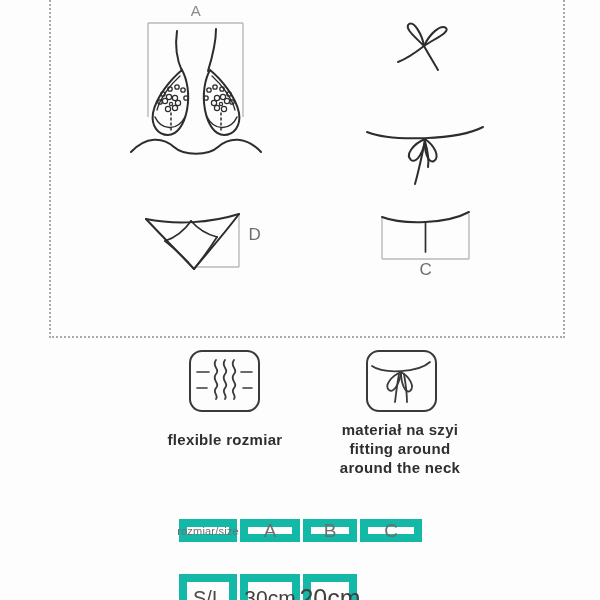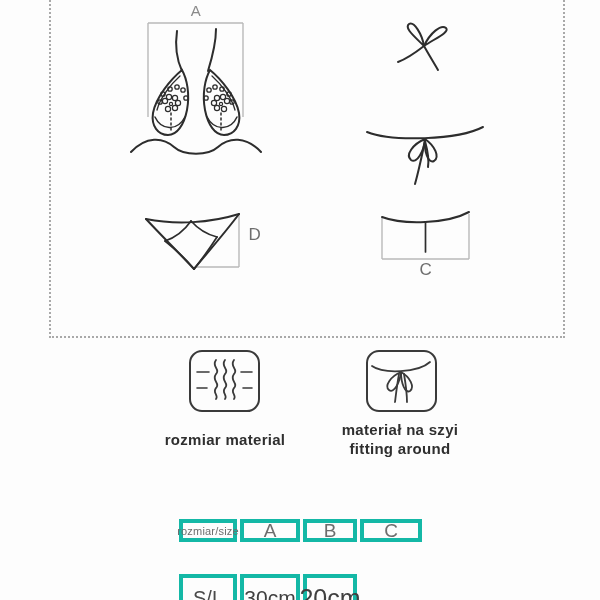--- a/index.html
+++ b/index.html
@@ -32,21 +32,21 @@
     position:absolute;text-align:center;color:#2f2f2f;
     font-size:15px;line-height:19px;font-weight:600;letter-spacing:.3px;
   }
   .label-elastic{left:125px;top:430px;width:200px;}
   .label-lacing{left:300px;top:420px;width:200px;}
   
   .size-table{position:absolute;left:179px;top:519px;}
   .trow{display:flex;gap:3px;}
   .trow-data{margin-top:4px;}
   .tcell{
-    box-sizing:border-box;border:4px solid #14b8a6;
+    box-sizing:border-box;border:8px solid #14b8a6;
     display:flex;align-items:center;justify-content:center;
     background:transparent;
   }
   .th{height:23px;color:#6d6d6d;}
   .td{height:48px;margin-top:28px;}
   .c0{width:58px;} .c1{width:60px;} .c2{width:54px;} .c3{width:62px;}
   .th-size{font-size:11px;letter-spacing:.2px;}
   .th-letter{font-size:19px;}
   .td-size{font-size:20px;color:#4a4a4a;}
   .td-val{color:#404040;}
@@ -160,37 +160,38 @@
     <svg width="66" height="57" viewBox="0 0 66 57">
       <g stroke="#3a3a3a" stroke-width="1.8" fill="none" stroke-linecap="round">
         <path d="M25 8 c-5 7 5 9 0 14 c-5 7 5 9 0 14 c-4 5 3 7 0 11"></path>
         <path d="M34 8 c-5 7 5 9 0 14 c-5 7 5 9 0 14 c-4 5 3 7 0 11"></path>
         <path d="M43 8 c-5 7 5 9 0 14 c-5 7 5 9 0 14 c-4 5 3 7 0 11"></path>
         <path d="M6 20 H18 M6 36 H16 M50 20 H61 M52 36 H61" stroke-width="1.6"></path>
       </g>
     </svg>
   </div>
   <div class="feature-label label-elastic">
-    <div>rozmiar material</div>
+    <div>flexible rozmiar</div>
   </div>
 
   <div class="icon-box icon-lacing">
     <svg width="66" height="57" viewBox="0 0 66 57">
       <g stroke="#3a3a3a" stroke-width="1.8" fill="none" stroke-linecap="round">
         <path d="M4 14 C15 22 50 21 62 10"></path>
         <path d="M33 20 C23 24 16 34 21 38 C26 42 32 30 33 20"></path>
         <path d="M33 20 C42 25 47 35 42 39 C37 42 33 31 33 20"></path>
         <path d="M31 22 C29 33 28 42 27 50"></path>
         <path d="M36 22 C38 34 39 43 39 50"></path>
       </g>
     </svg>
   </div>
   <div class="feature-label label-lacing">
     <div>materiał na szyi</div>
     <div>fitting around</div>
+    <div>around the neck</div>
   </div>
 
   <div class="size-table">
     <div class="trow trow-header">
       <div class="tcell th th-size c0">rozmiar/size</div>
       <div class="tcell th th-letter c1">A</div>
       <div class="tcell th th-letter c2">B</div>
       <div class="tcell th th-letter c3">C</div>
     </div>
     <div class="trow trow-data">

